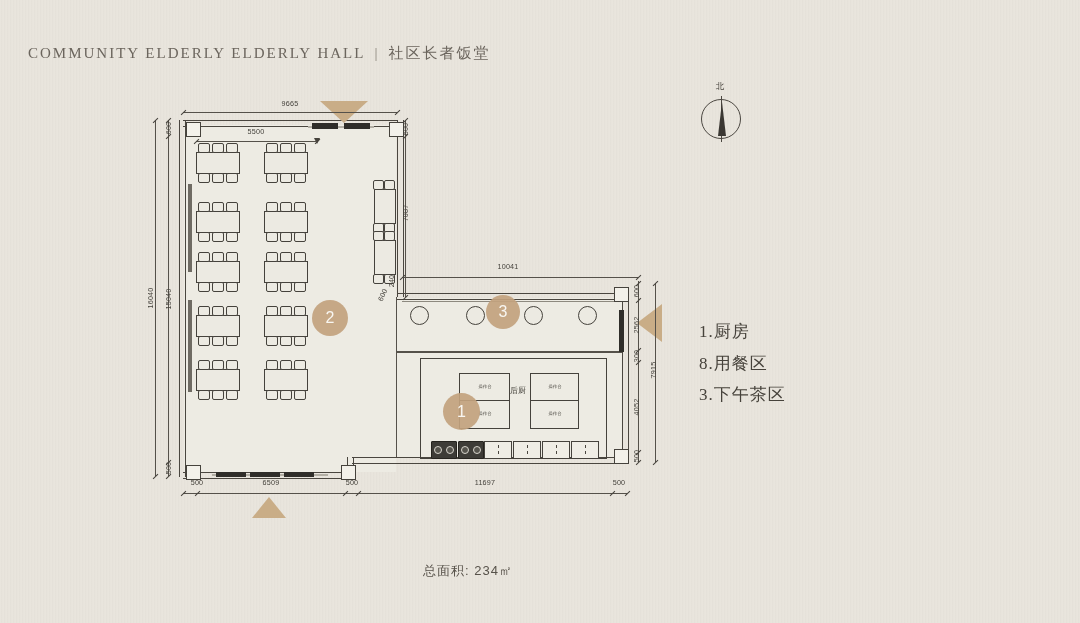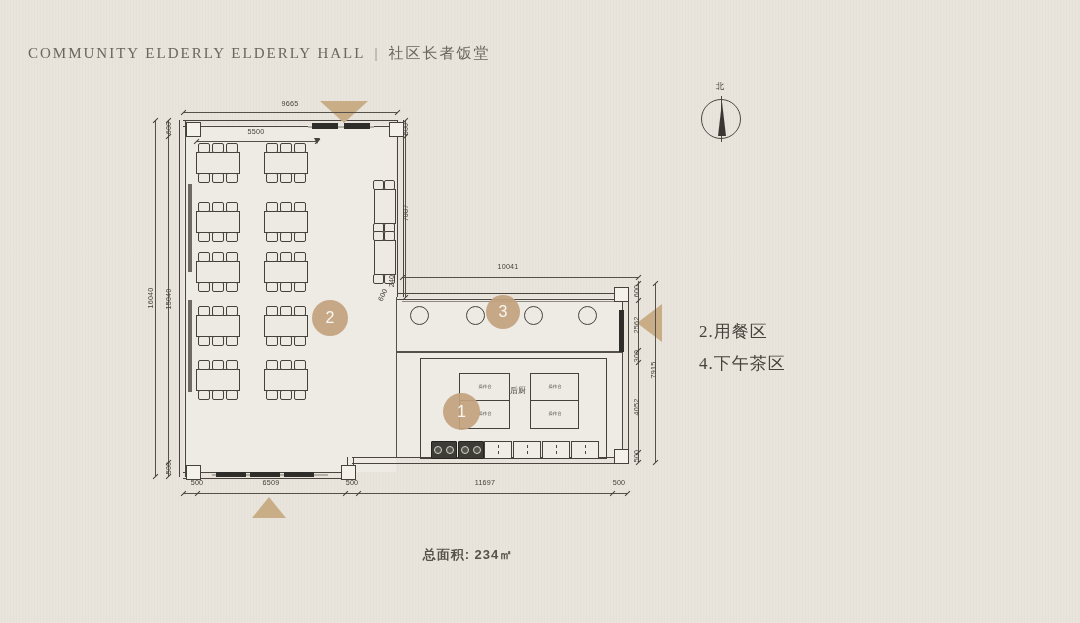--- a/index.html
+++ b/index.html
@@ -56,21 +56,21 @@
   .compass-circle{position:absolute;left:701px;top:99px;width:38px;height:38px;border:1.4px solid #4b4741;border-radius:50%;}
   .needle-line{position:absolute;left:19px;top:-4px;width:1px;height:46px;background:#4b4741;}
   .needle{position:absolute;left:15.5px;top:2px;width:0;height:0;border-left:4px solid transparent;border-right:4px solid transparent;border-bottom:34px solid #3b3833;}
   .north-label{position:absolute;left:707px;top:79px;width:26px;text-align:center;font-size:10px;transform:scale(0.85);color:#4b4741;}
   
   .legend{position:absolute;left:699px;top:316px;font-family:"Liberation Serif","DejaVu Serif",serif;color:#46423b;}
   .legend-item{font-size:17px;line-height:31.5px;letter-spacing:1px;white-space:nowrap;}
   
   .caption{position:absolute;left:338px;top:542px;width:260px;text-align:center;color:#57524a;}
   .caption .l1{font-size:14px;font-weight:600;letter-spacing:1px;}
-  .caption .l2{font-size:13px;font-weight:700;margin-top:4px;letter-spacing:1px;}
+  .caption .l2{font-size:13px;font-weight:400;margin-top:20px;letter-spacing:1px;}
 </style>
 </head>
 <body>
 
 <div class="page">
 
   <div class="header">
     <span>COMMUNITY ELDERLY ELDERLY HALL</span><span class="sep">|</span><span>社区长者饭堂</span>
   </div>
 
@@ -304,21 +304,22 @@
 
   <div>
     <div class="north-label">北</div>
     <div class="compass-circle">
       <div class="needle-line"></div>
       <div class="needle"></div>
     </div>
   </div>
 
   <div class="legend">
-    <div class="legend-item">2.用餐区</div>
-    <div class="legend-item">4.下午茶区</div>
+    <div class="legend-item">1.厨房</div>
+    <div class="legend-item">8.用餐区</div>
+    <div class="legend-item">3.下午茶区</div>
   </div>
 
   <div class="caption">
     <div class="l2">总面积: 234㎡</div>
   </div>
 
 </div>
 
 </body></html>

